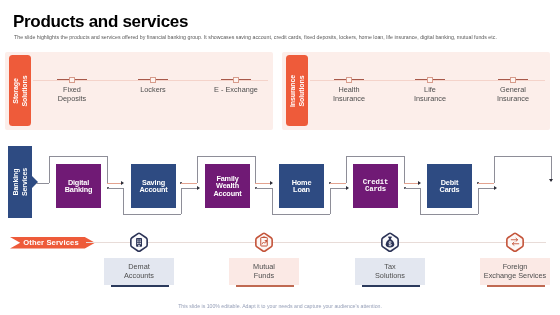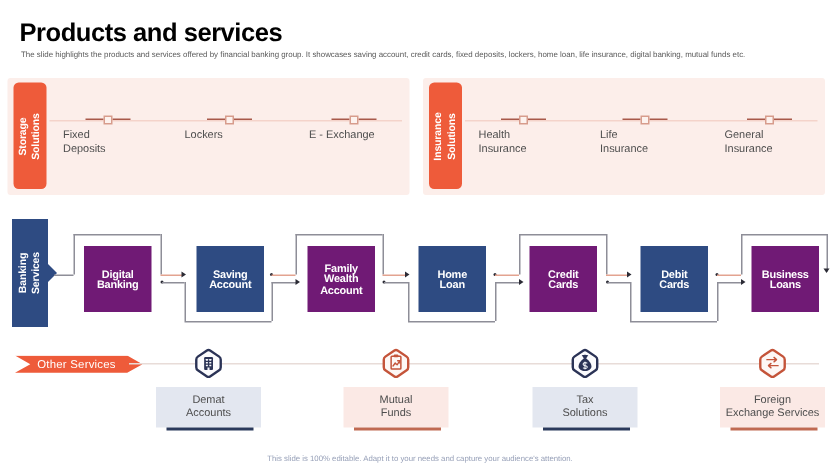--- a/index.html
+++ b/index.html
@@ -12,38 +12,38 @@
 
   
   .panel{position:absolute;background:#fceeea;border-radius:2px;}
   .vtab{position:absolute;background:#ee5b3a;border-radius:3.5px;}
   .vtab .lbl{position:absolute;left:50%;top:50%;width:72px;
     transform:translate(-50%,-50%) rotate(-90deg);
     color:#fff;font-size:7px;font-weight:bold;line-height:9px;text-align:center;letter-spacing:-0.1px;}
   .hline{position:absolute;height:1px;background:#f4d3ca;}
   .seg{position:absolute;height:1.2px;background:#a8594a;}
   .node{position:absolute;width:6px;height:6px;border:0.8px solid #d79c8c;background:#fdf2ee;box-sizing:border-box;}
-  .nlabel{position:absolute;font-size:7.3px;color:#4e4e4e;line-height:8.5px;}
+  .nlabel{position:absolute;text-align:center;font-size:7.3px;color:#4e4e4e;line-height:8.5px;}
 
   
   .bsvc{position:absolute;background:#2e4b82;}
   .bsvc .lbl{position:absolute;left:50%;top:50%;width:72px;
     transform:translate(-50%,-50%) rotate(-90deg);
     color:#fff;font-size:7px;font-weight:bold;line-height:9px;text-align:center;letter-spacing:-0.1px;}
   .bsvc .arw{position:absolute;left:100%;top:50%;transform:translateY(-50%);
     width:0;height:0;border-top:6.5px solid transparent;border-bottom:6.5px solid transparent;border-left:6.7px solid #2e4b82;}
   .box{position:absolute;display:flex;align-items:center;justify-content:center;color:#fff;
     font-size:7.3px;font-weight:bold;line-height:7.3px;text-align:center;letter-spacing:-0.15px;}
   .box.o{background:#701a75;}
   .box.n{background:#2e4b82;}
   .ch{position:absolute;background:#77777f;}
   .dot{position:absolute;width:2.8px;height:2.8px;border-radius:50%;background:#2b2b35;}
 
   
-  .banner{position:absolute;background:#ee5b3a;color:#fff;font-size:7.6px;font-weight:normal;
+  .banner{position:absolute;background:#ee5b3a;color:#fff;font-size:7.6px;font-weight:bold;
     display:flex;align-items:center;justify-content:center;padding-left:3px;padding-right:6px;letter-spacing:0.15px;
     clip-path:polygon(0 0, 88% 0, 100% 50%, 88% 100%, 0 100%, 12% 50%);}
   .oline{position:absolute;height:1px;background:#e8dcd8;}
   .card{position:absolute;}
   .card .ctext{position:absolute;left:0;right:0;top:50%;transform:translateY(-50%);text-align:center;
     font-size:7.3px;color:#4e4e4e;line-height:8.5px;}
   .cbar{position:absolute;height:1.7px;}
   .hex{position:absolute;}
 </style>
 </head>
@@ -94,28 +94,25 @@
     </div>
   <div class="box n" style="left:131px;top:164px;width:45px;height:44px;">
       <span>Saving<br>Account</span>
     </div>
   <div class="box o" style="left:205px;top:164px;width:45px;height:44px;">
       <span>Family<br>Wealth<br>Account</span>
     </div>
   <div class="box n" style="left:279px;top:164px;width:45px;height:44px;">
       <span>Home<br>Loan</span>
     </div>
-  <div class="box o" style="left:353px;top:164px;width:45px;height:44px;">
+  <div class="box o" style="left:353px;top:164px;width:45px;height:44px;font-family:Liberation Mono, monospace;">
       <span>Credit<br>Cards</span>
     </div>
   <div class="box n" style="left:427px;top:164px;width:45px;height:44px;">
       <span>Debit<br>Cards</span>
-    </div>
-  <div class="box o" style="left:501px;top:164px;width:45px;height:44px;">
-      <span>Business<br>Loans</span>
     </div>
 
   <div class="footer">This slide is 100% editable. Adapt it to your needs and capture your audience's attention.</div>
   <div id="connectors">
       <div class="ch" style="left: 36px; top: 183px; width: 13px; height: 1px; background: rgb(142, 142, 152);"></div>
       <div class="ch" style="left: 49px; top: 156px; width: 1px; height: 27px; background: rgb(142, 142, 152);"></div>
       <div class="ch" style="left: 49px; top: 156px; width: 58px; height: 1px; background: rgb(142, 142, 152);"></div>
       <div class="ch" style="left: 107px; top: 156px; width: 1px; height: 27px; background: rgb(142, 142, 152);"></div>
       <div class="ch" style="left: 107px; top: 183px; width: 15px; height: 1px; background: rgb(227, 163, 144);"></div>
       <div style="position: absolute; left: 121px; top: 180.5px; width: 0px; height: 0px; border-top: 2.1px solid transparent; border-bottom: 2.1px solid transparent; border-left: 3.4px solid rgb(43, 43, 53);"></div>

